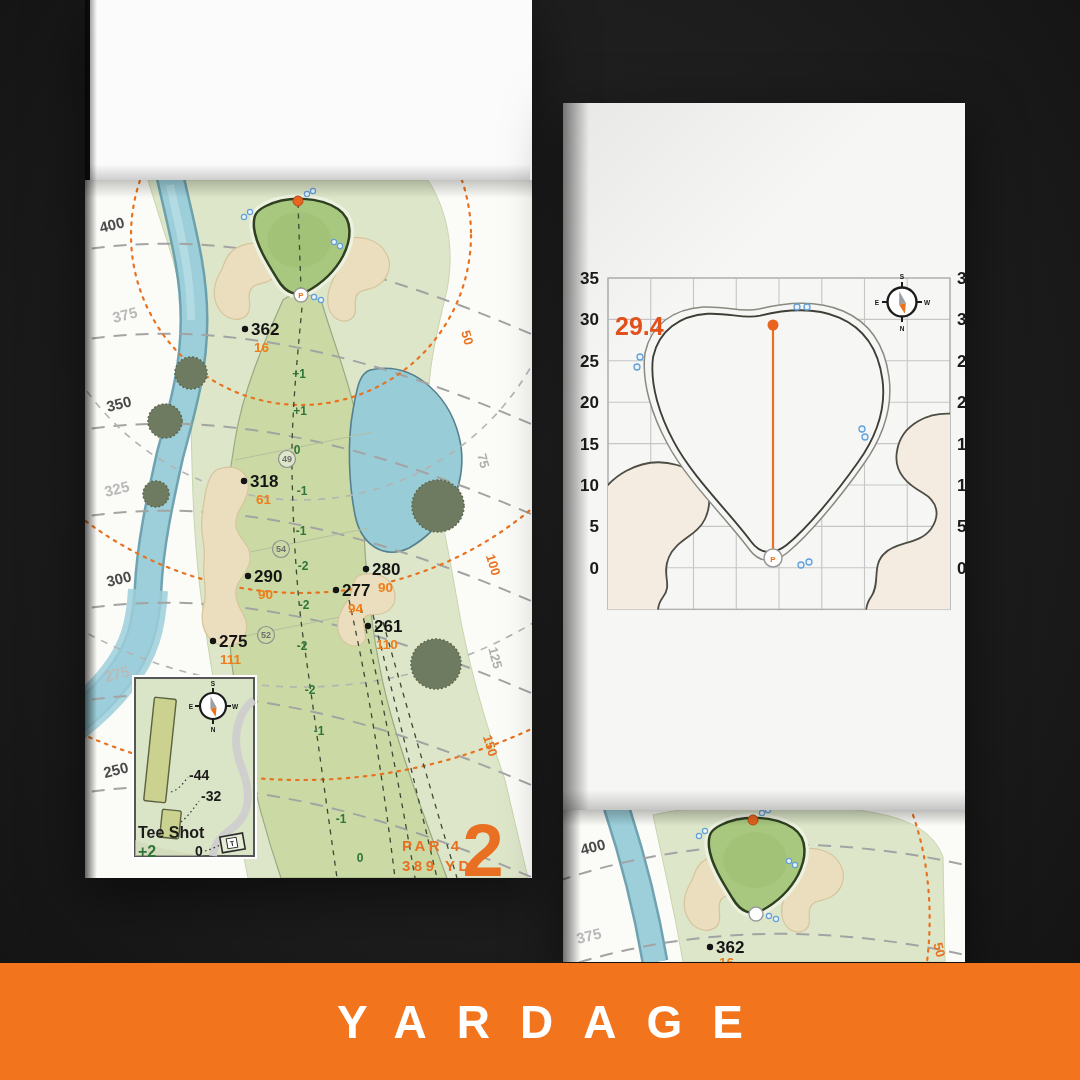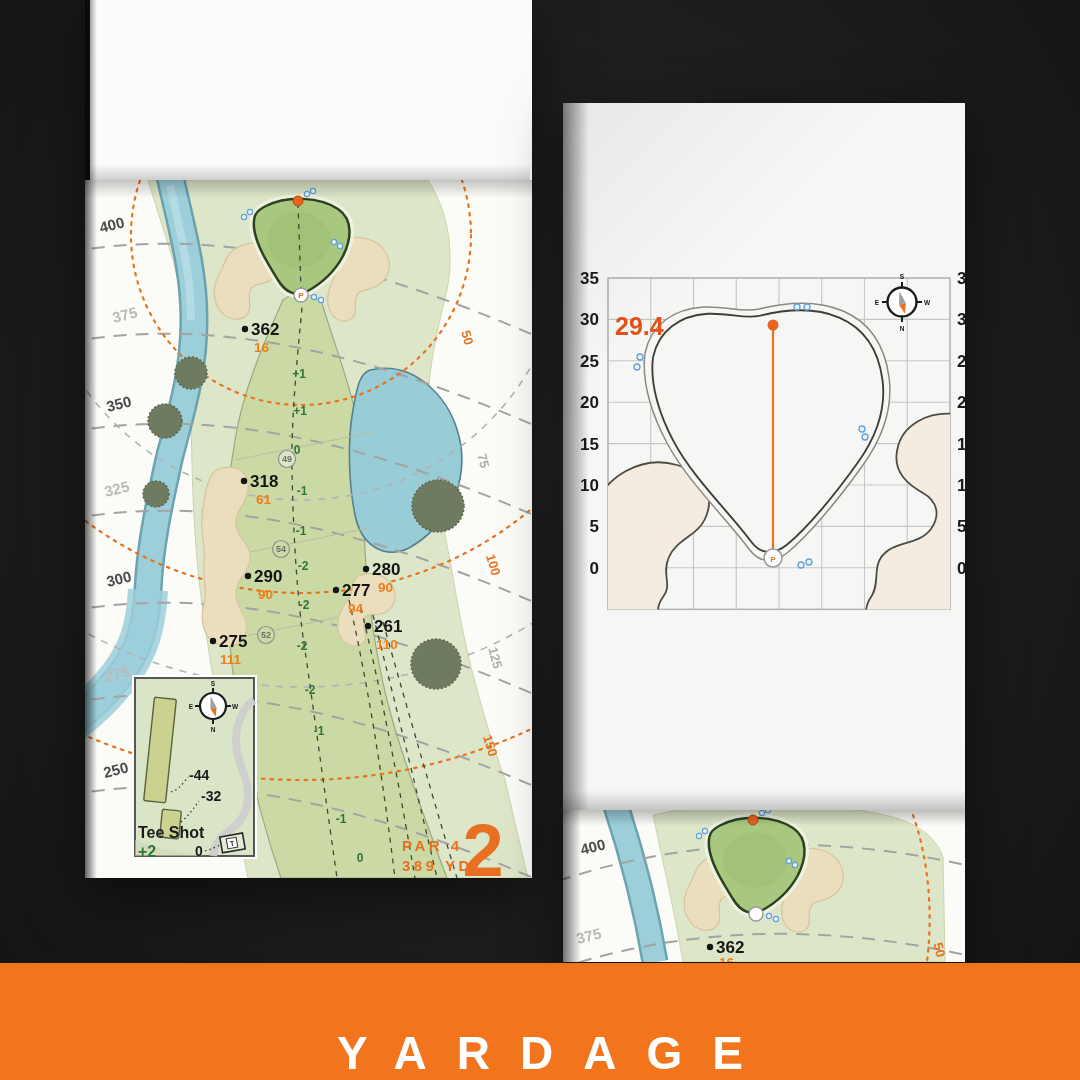--- a/index.html
+++ b/index.html
@@ -447,17 +447,17 @@
         <text class="lblOr" transform="translate(372,848) rotate(75)" text-anchor="middle">50</text>
       </g>
     </svg>
     <div class="ov right-page-tint"></div>
     <div class="ov right-curl"></div>
     <div class="ov fold-top-right"></div>
     <div class="ov fold-below-right"></div>
     <div class="ov right-curl-bottom"></div>
   </div>
 
-  <div class="banner" style="background:#f2741d;align-items:flex-end;">
+  <div class="banner" style="background:#f2741d;">
     <div class="banner-title">YARDAGE</div>
   </div>
 
 </div>
 
 </body></html>

